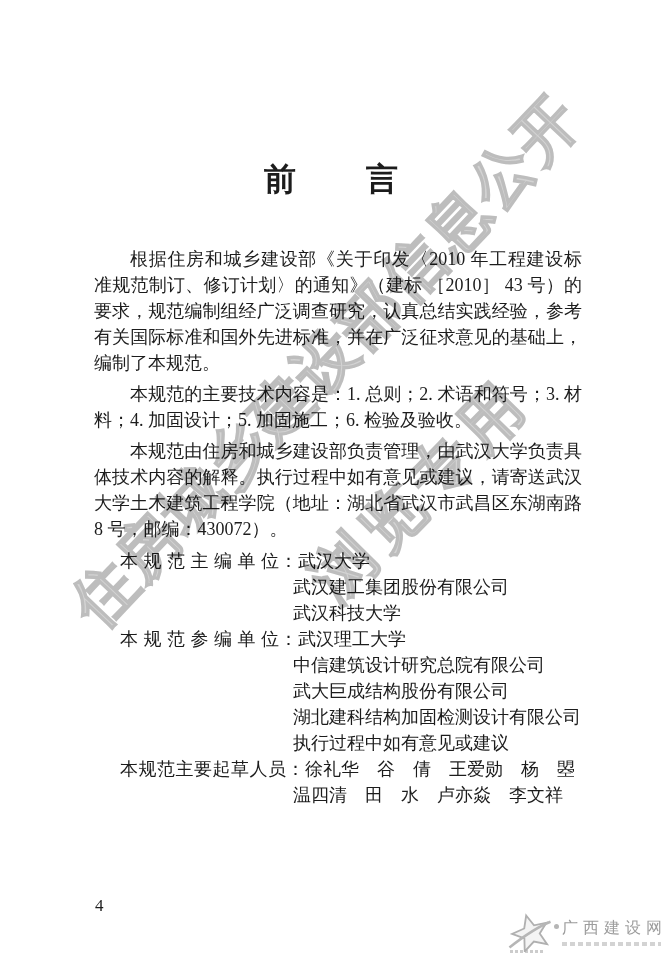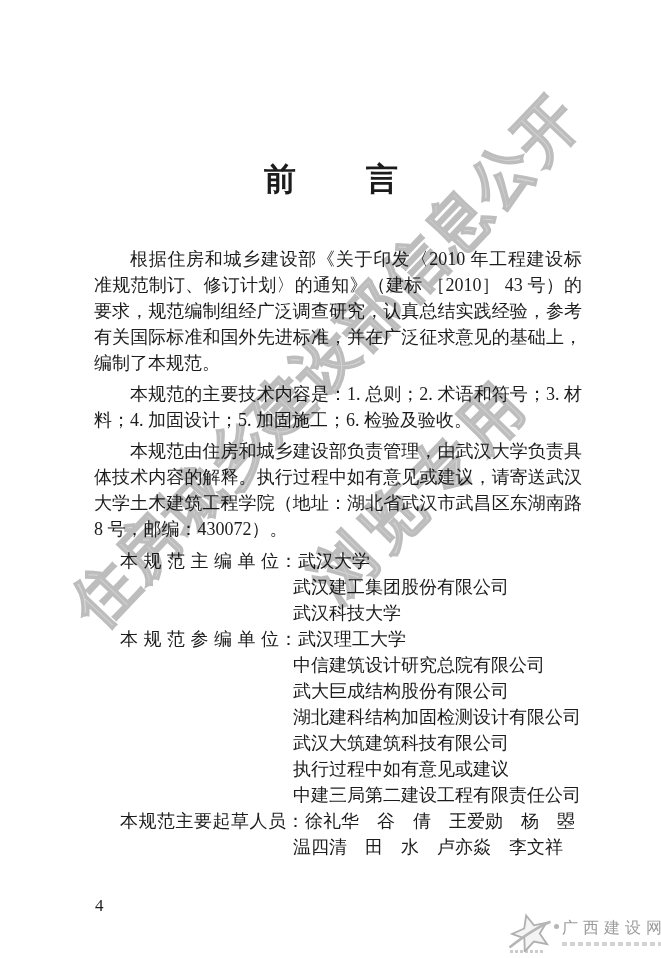--- a/index.html
+++ b/index.html
@@ -134,29 +134,24 @@
           <div class="unit-row">
             <span class="unit-label"></span>
             <span class="unit-value">武大巨成结构股份有限公司</span>
           </div>
           <div class="unit-row">
             <span class="unit-label"></span>
             <span class="unit-value">湖北建科结构加固检测设计有限公司</span>
           </div>
           <div class="unit-row">
             <span class="unit-label"></span>
-            <span class="unit-value">武汉大筑建筑科技有限公司</span>
           </div>
           <div class="unit-row">
             <span class="unit-label"></span>
             <span class="unit-value">执行过程中如有意见或建议</span>
-          </div>
-          <div class="unit-row">
-            <span class="unit-label"></span>
-            <span class="unit-value">中建三局第二建设工程有限责任公司</span>
           </div>
           <div class="unit-row">
             <span class="unit-label">本规范主要起草人员：</span>
             <span class="unit-value">徐礼华　谷　倩　王爱勋　杨　曌</span>
           </div>
           <div class="unit-row">
             <span class="unit-label"></span>
             <span class="unit-value">温四清　田　水　卢亦焱　李文祥</span>
           </div>
         </div>

